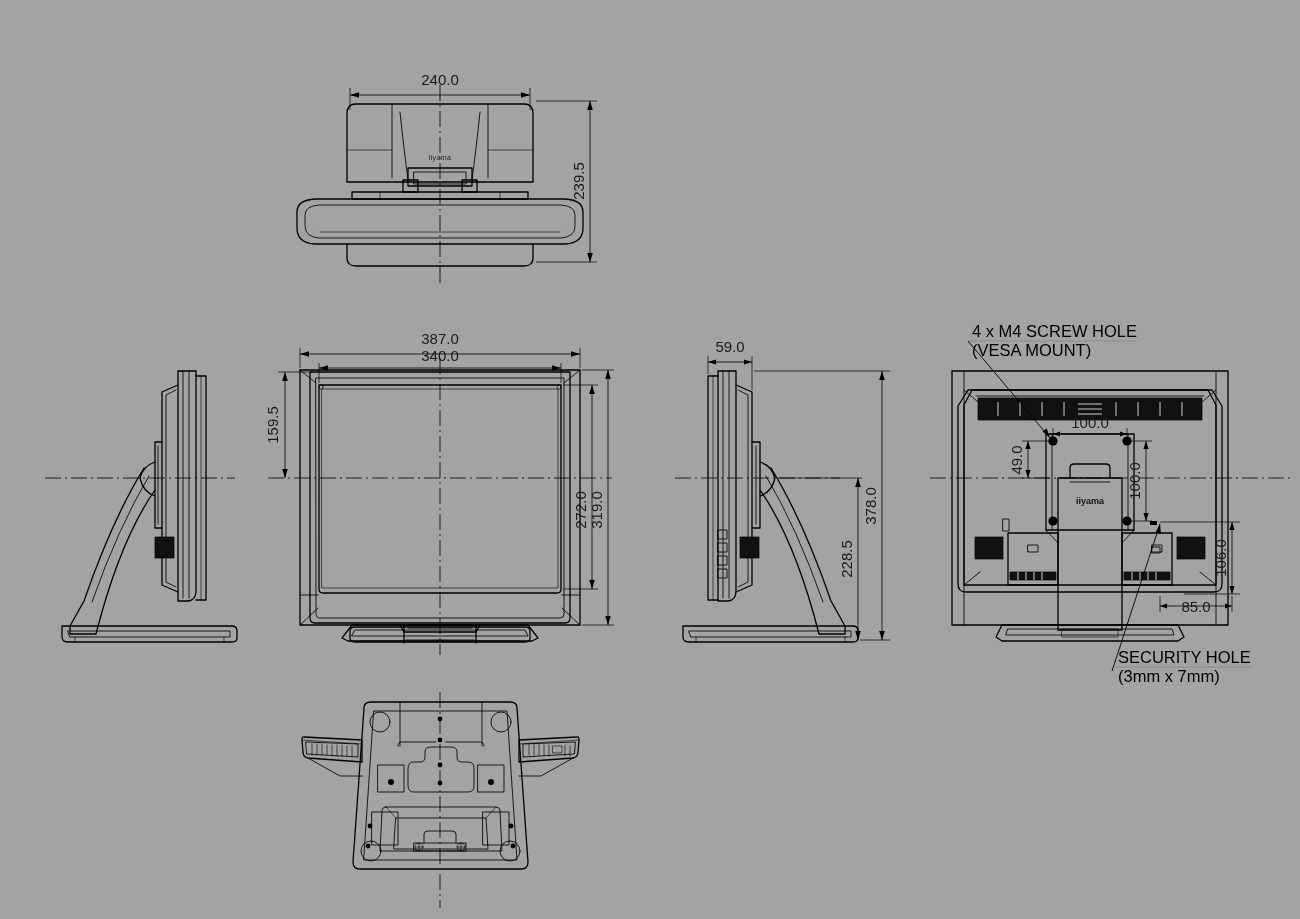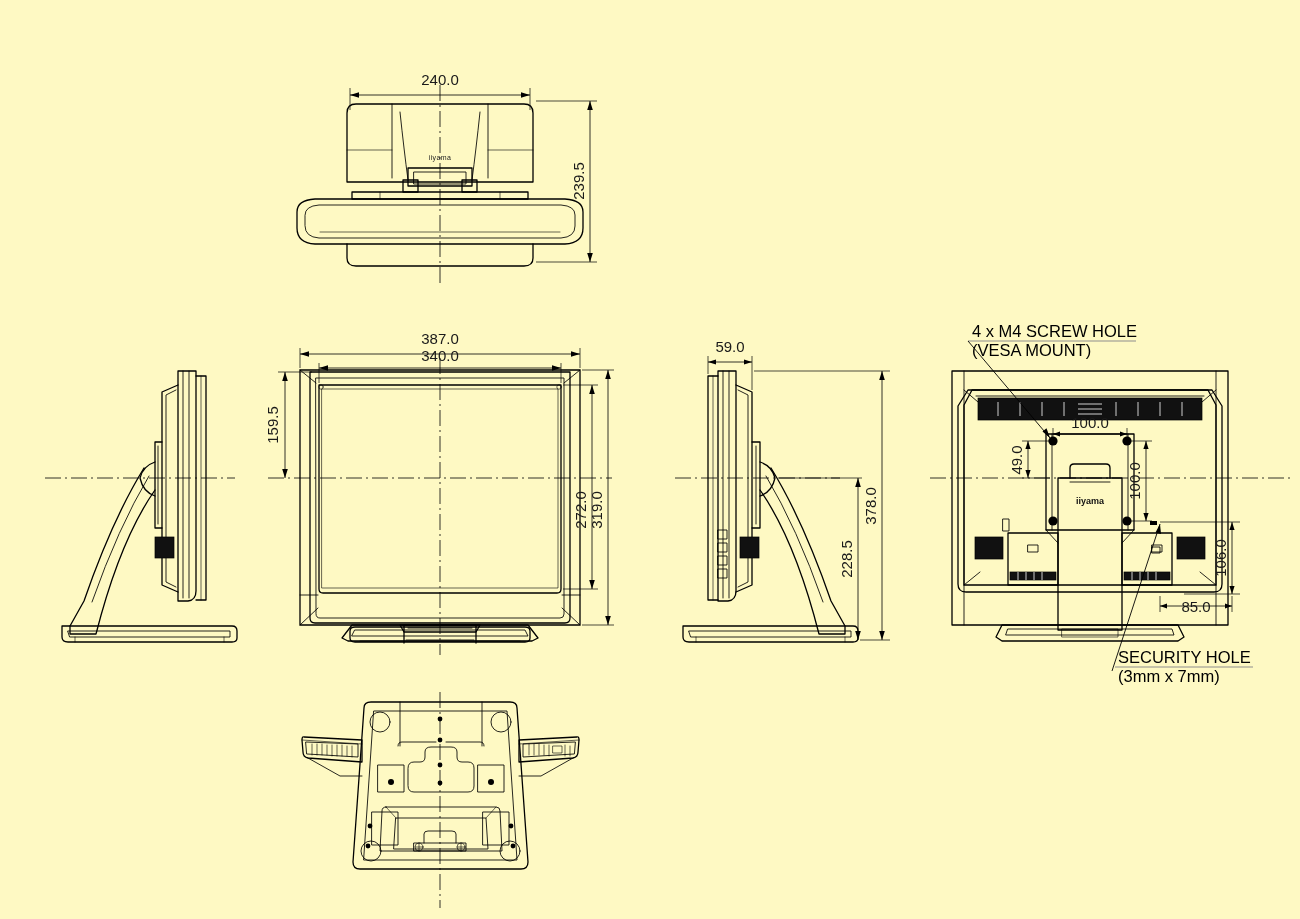--- a/index.html
+++ b/index.html
@@ -8,21 +8,21 @@
     padding: 0;
     background: #ffffff;
   }
   body {
     font-family: "Liberation Sans", sans-serif;
   }
   #sheet {
     position: relative;
     width: 1300px;
     height: 919px;
-    background: #fef9c3;
+    background: #a3a3a3;
     overflow: hidden;
   }
   #sheet svg {
     position: absolute;
     top: 0;
     left: 0;
     width: 1300px;
     height: 919px;
   }
   .dim-text {

